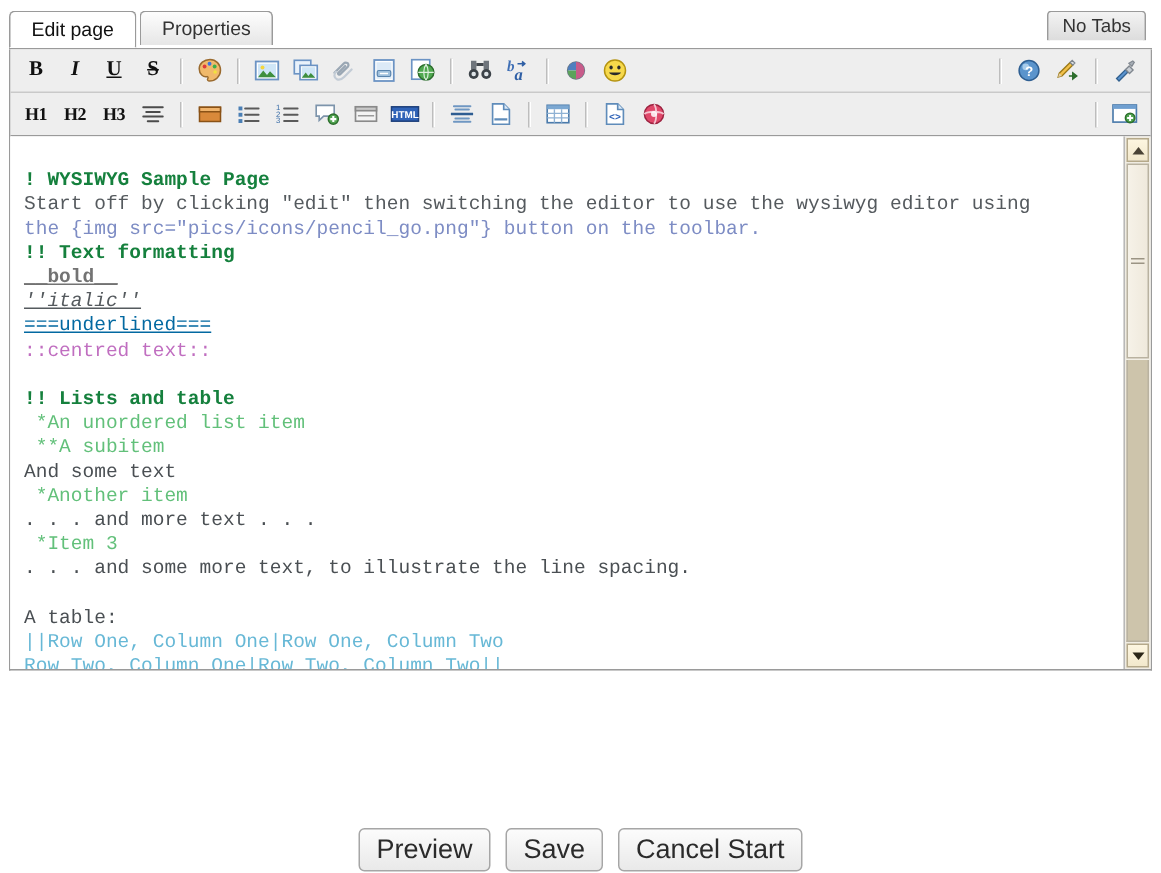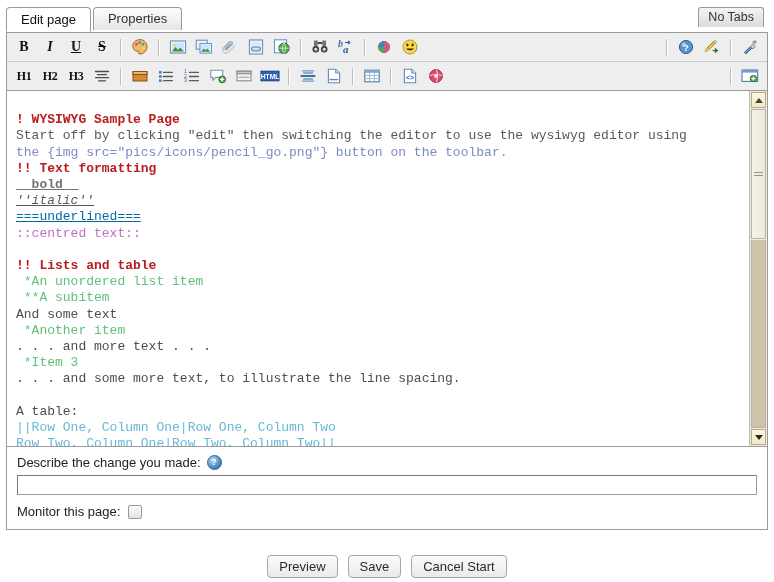--- a/index.html
+++ b/index.html
@@ -74,21 +74,21 @@
   .ta-scrollport{
     position:absolute;left:0;top:0;right:18px;bottom:0;
     overflow:hidden;background:#ffffff;
     border-left:1px solid #ffffff;
   }
   .code{
     margin:0;padding:5px 6px 0 8px;
     font-family:"Liberation Mono","DejaVu Sans Mono",monospace;
     font-size:13px;line-height:16.2px;white-space:pre;color:#333333;
   }
-  .l-head{color:#b91c1c;font-weight:bold;}
+  .l-head{color:#15803d;font-weight:bold;}
   .l-plain{color:#555a5e;}
   .l-tag{color:#7d8cc4;}
   .l-bold{color:#737373;font-weight:bold;text-decoration:underline;}
   .l-ital{color:#555a5e;font-style:italic;text-decoration:underline;}
   .l-und{color:#0369a1;text-decoration:underline;}
   .l-centred{color:#c06ec0;font-family:Liberation Mono, monospace;}
   .l-list{color:#62c07a;}
   .l-table{color:#67b8d6;}
   .l-text{color:#4a4f53;}
 
@@ -150,21 +150,21 @@
     background:linear-gradient(#fafafa,#e4e4e4);margin-left:8px;display:inline-block;
   }
 
   
   .footer{
     position:absolute;left:0;right:0;bottom:0;height:44px;
     display:flex;align-items:center;justify-content:center;gap:10px;
     background:#ffffff;
   }
   .btn{
-    font-family:"Liberation Sans",sans-serif;font-size:13px;color:#2b2b2b;
+    font-family:"Liberation Sans",sans-serif;font-size:18px;color:#2b2b2b;
     background:linear-gradient(#fcfcfc,#e9e9e9);
     border:1px solid #a6a6a6;border-radius:4px;
     padding:3px 11px;cursor:default;
   }
 
   
   svg{display:block;}
 </style>
 </head>
 <body>
@@ -525,31 +525,20 @@
           </div>
           <div class="sb-lower"></div>
         </div>
         <div class="sb-btn sb-dn">
           <span class="arrow-dn"></span>
         </div>
       </div>
     </div>
   </div>
 
-  <div class="meta">
-    <div class="meta-row">
-      <span class="meta-label">Describe the change you made:</span>
-      <span class="help-icon"></span>
-    </div>
-    <input class="summary-input" type="text" value="" placeholder="" style="">
-    <div class="meta-row" style="margin-top:9px;margin-bottom:0;">
-      <span class="meta-label">Monitor this page:</span>
-      <span class="cbox"></span>
-    </div>
-  </div>
 
   <div class="footer">
     <button class="btn">Preview</button>
     <button class="btn">Save</button>
     <button class="btn">Cancel Start</button>
   </div>
 
 </div>
 
 </body></html>

